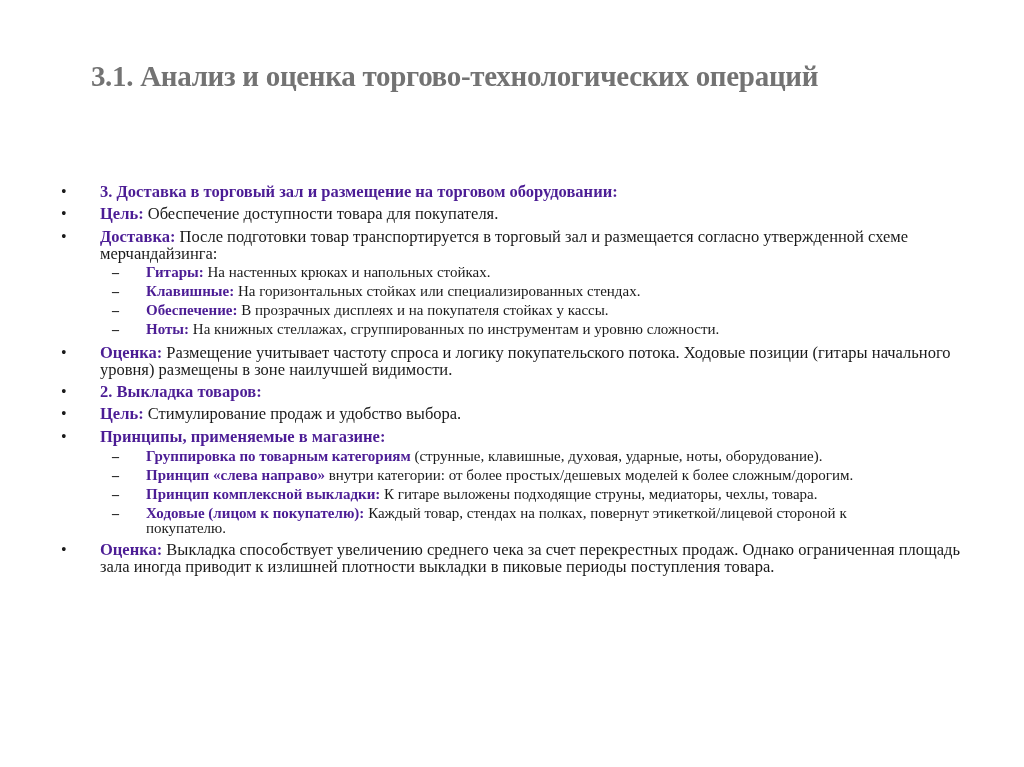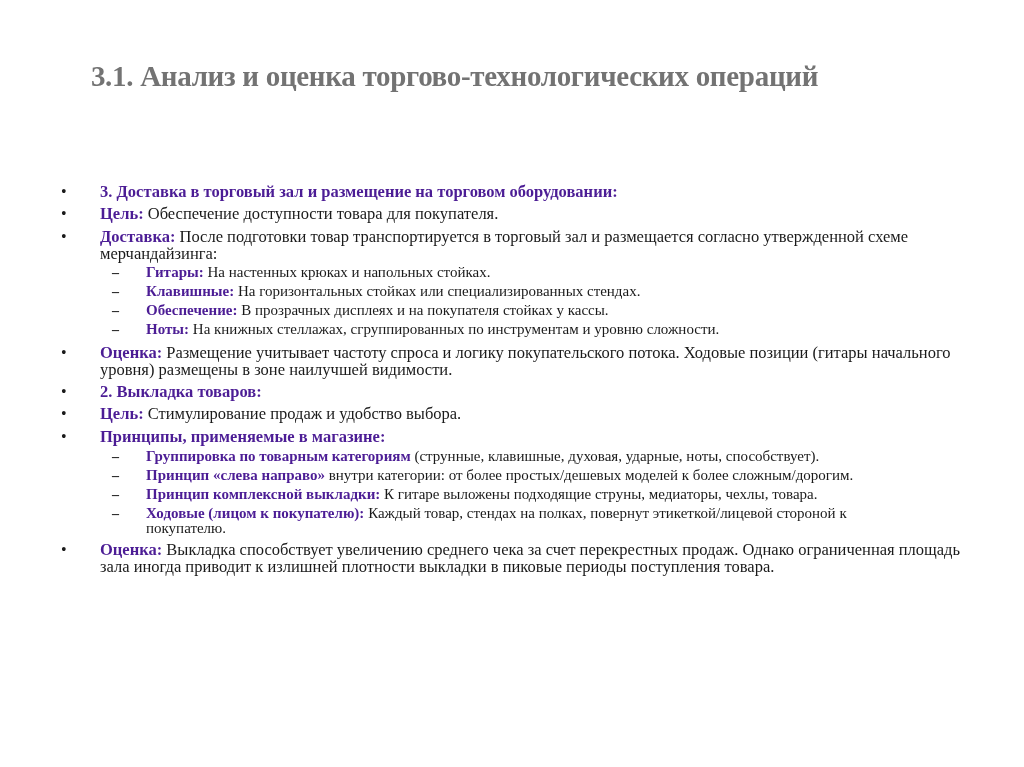--- a/index.html
+++ b/index.html
@@ -63,21 +63,21 @@
   <div class="item" style="top:405px">
     <span class="bullet">•</span>
     <div class="l1"><b>Цель:</b><span> Стимулирование продаж и удобство выбора.</span></div>
   </div>
   <div class="item" style="top:428px">
     <span class="bullet">•</span>
     <div class="l1"><b>Принципы, применяемые в магазине:</b><span></span></div>
   </div>
   <div class="item" style="top:449px">
     <span class="dash">–</span>
-    <div class="l2"><b>Группировка по товарным категориям</b><span> (струнные, клавишные, духовая, ударные, ноты, способствует).</span></div>
+    <div class="l2"><b>Группировка по товарным категориям</b><span> (струнные, клавишные, духовая, ударные, ноты, оборудование).</span></div>
   </div>
   <div class="item" style="top:468px">
     <span class="dash">–</span>
     <div class="l2"><b>Принцип «слева направо»</b><span> внутри категории: от более простых/дешевых моделей к более сложным/дорогим.</span></div>
   </div>
   <div class="item" style="top:487px">
     <span class="dash">–</span>
     <div class="l2"><b>Принцип комплексной выкладки:</b><span> К гитаре выложены подходящие струны, медиаторы, чехлы, товара.</span></div>
   </div>
   <div class="item" style="top:506px">

